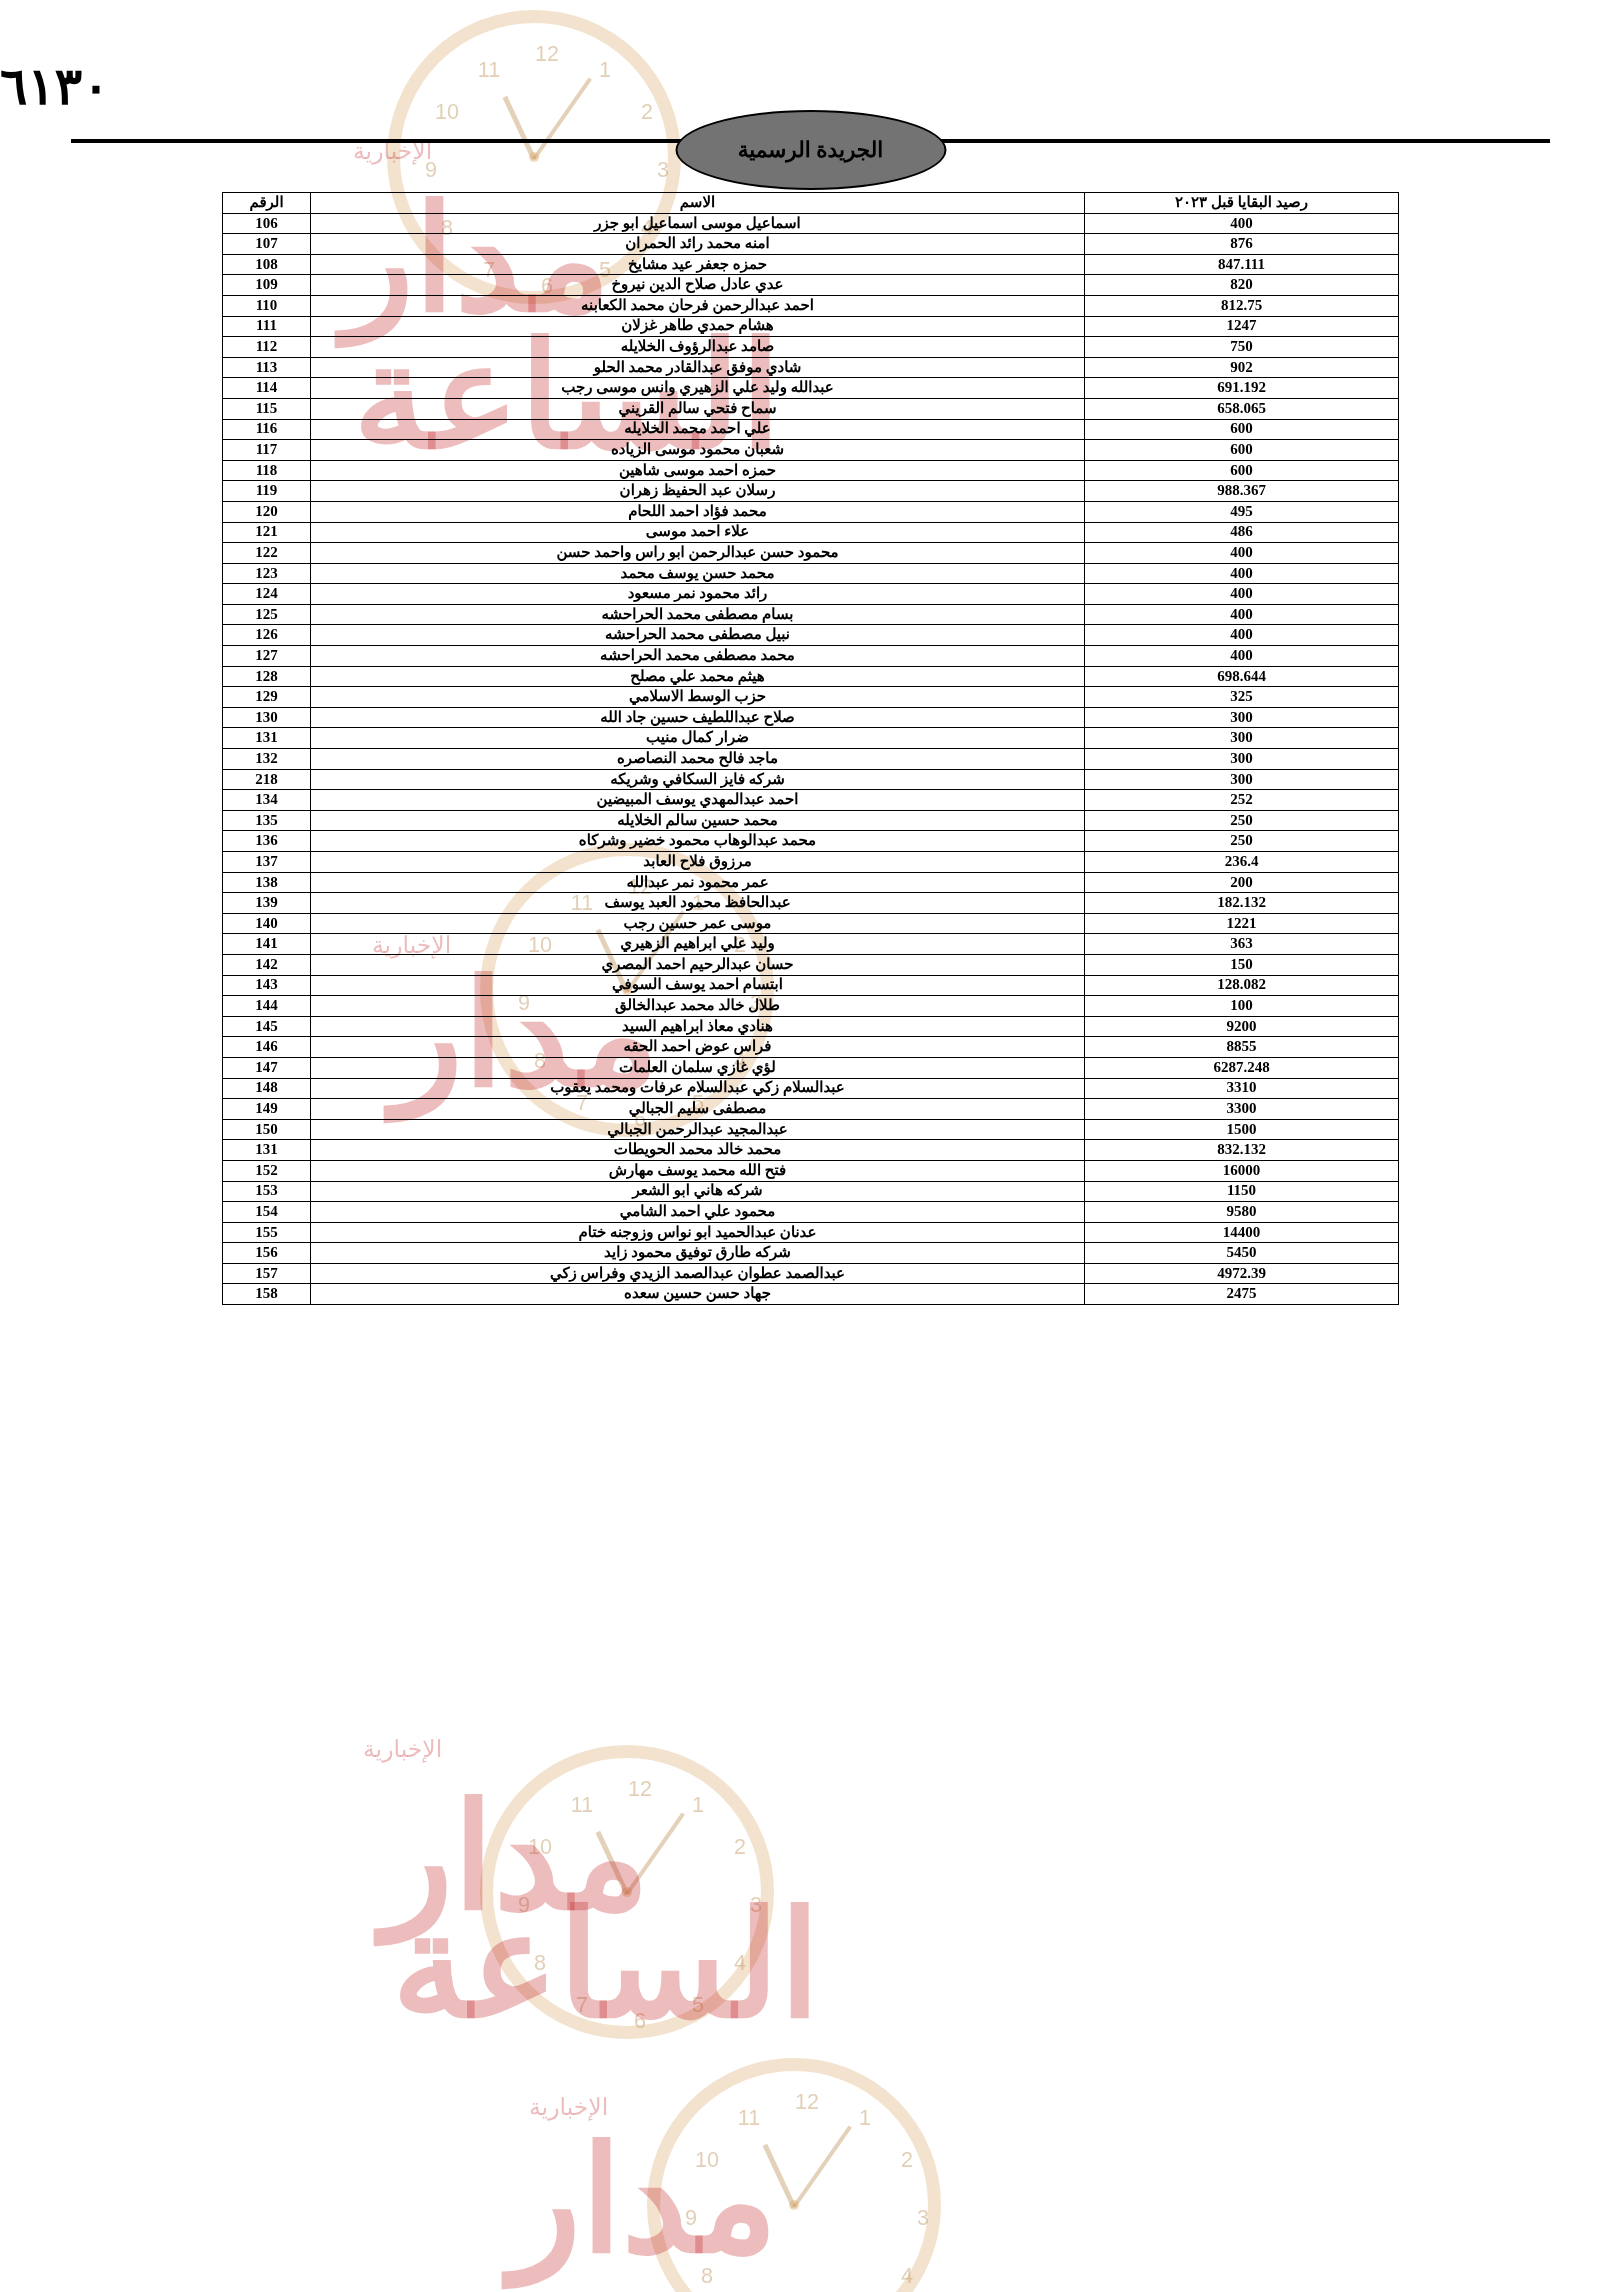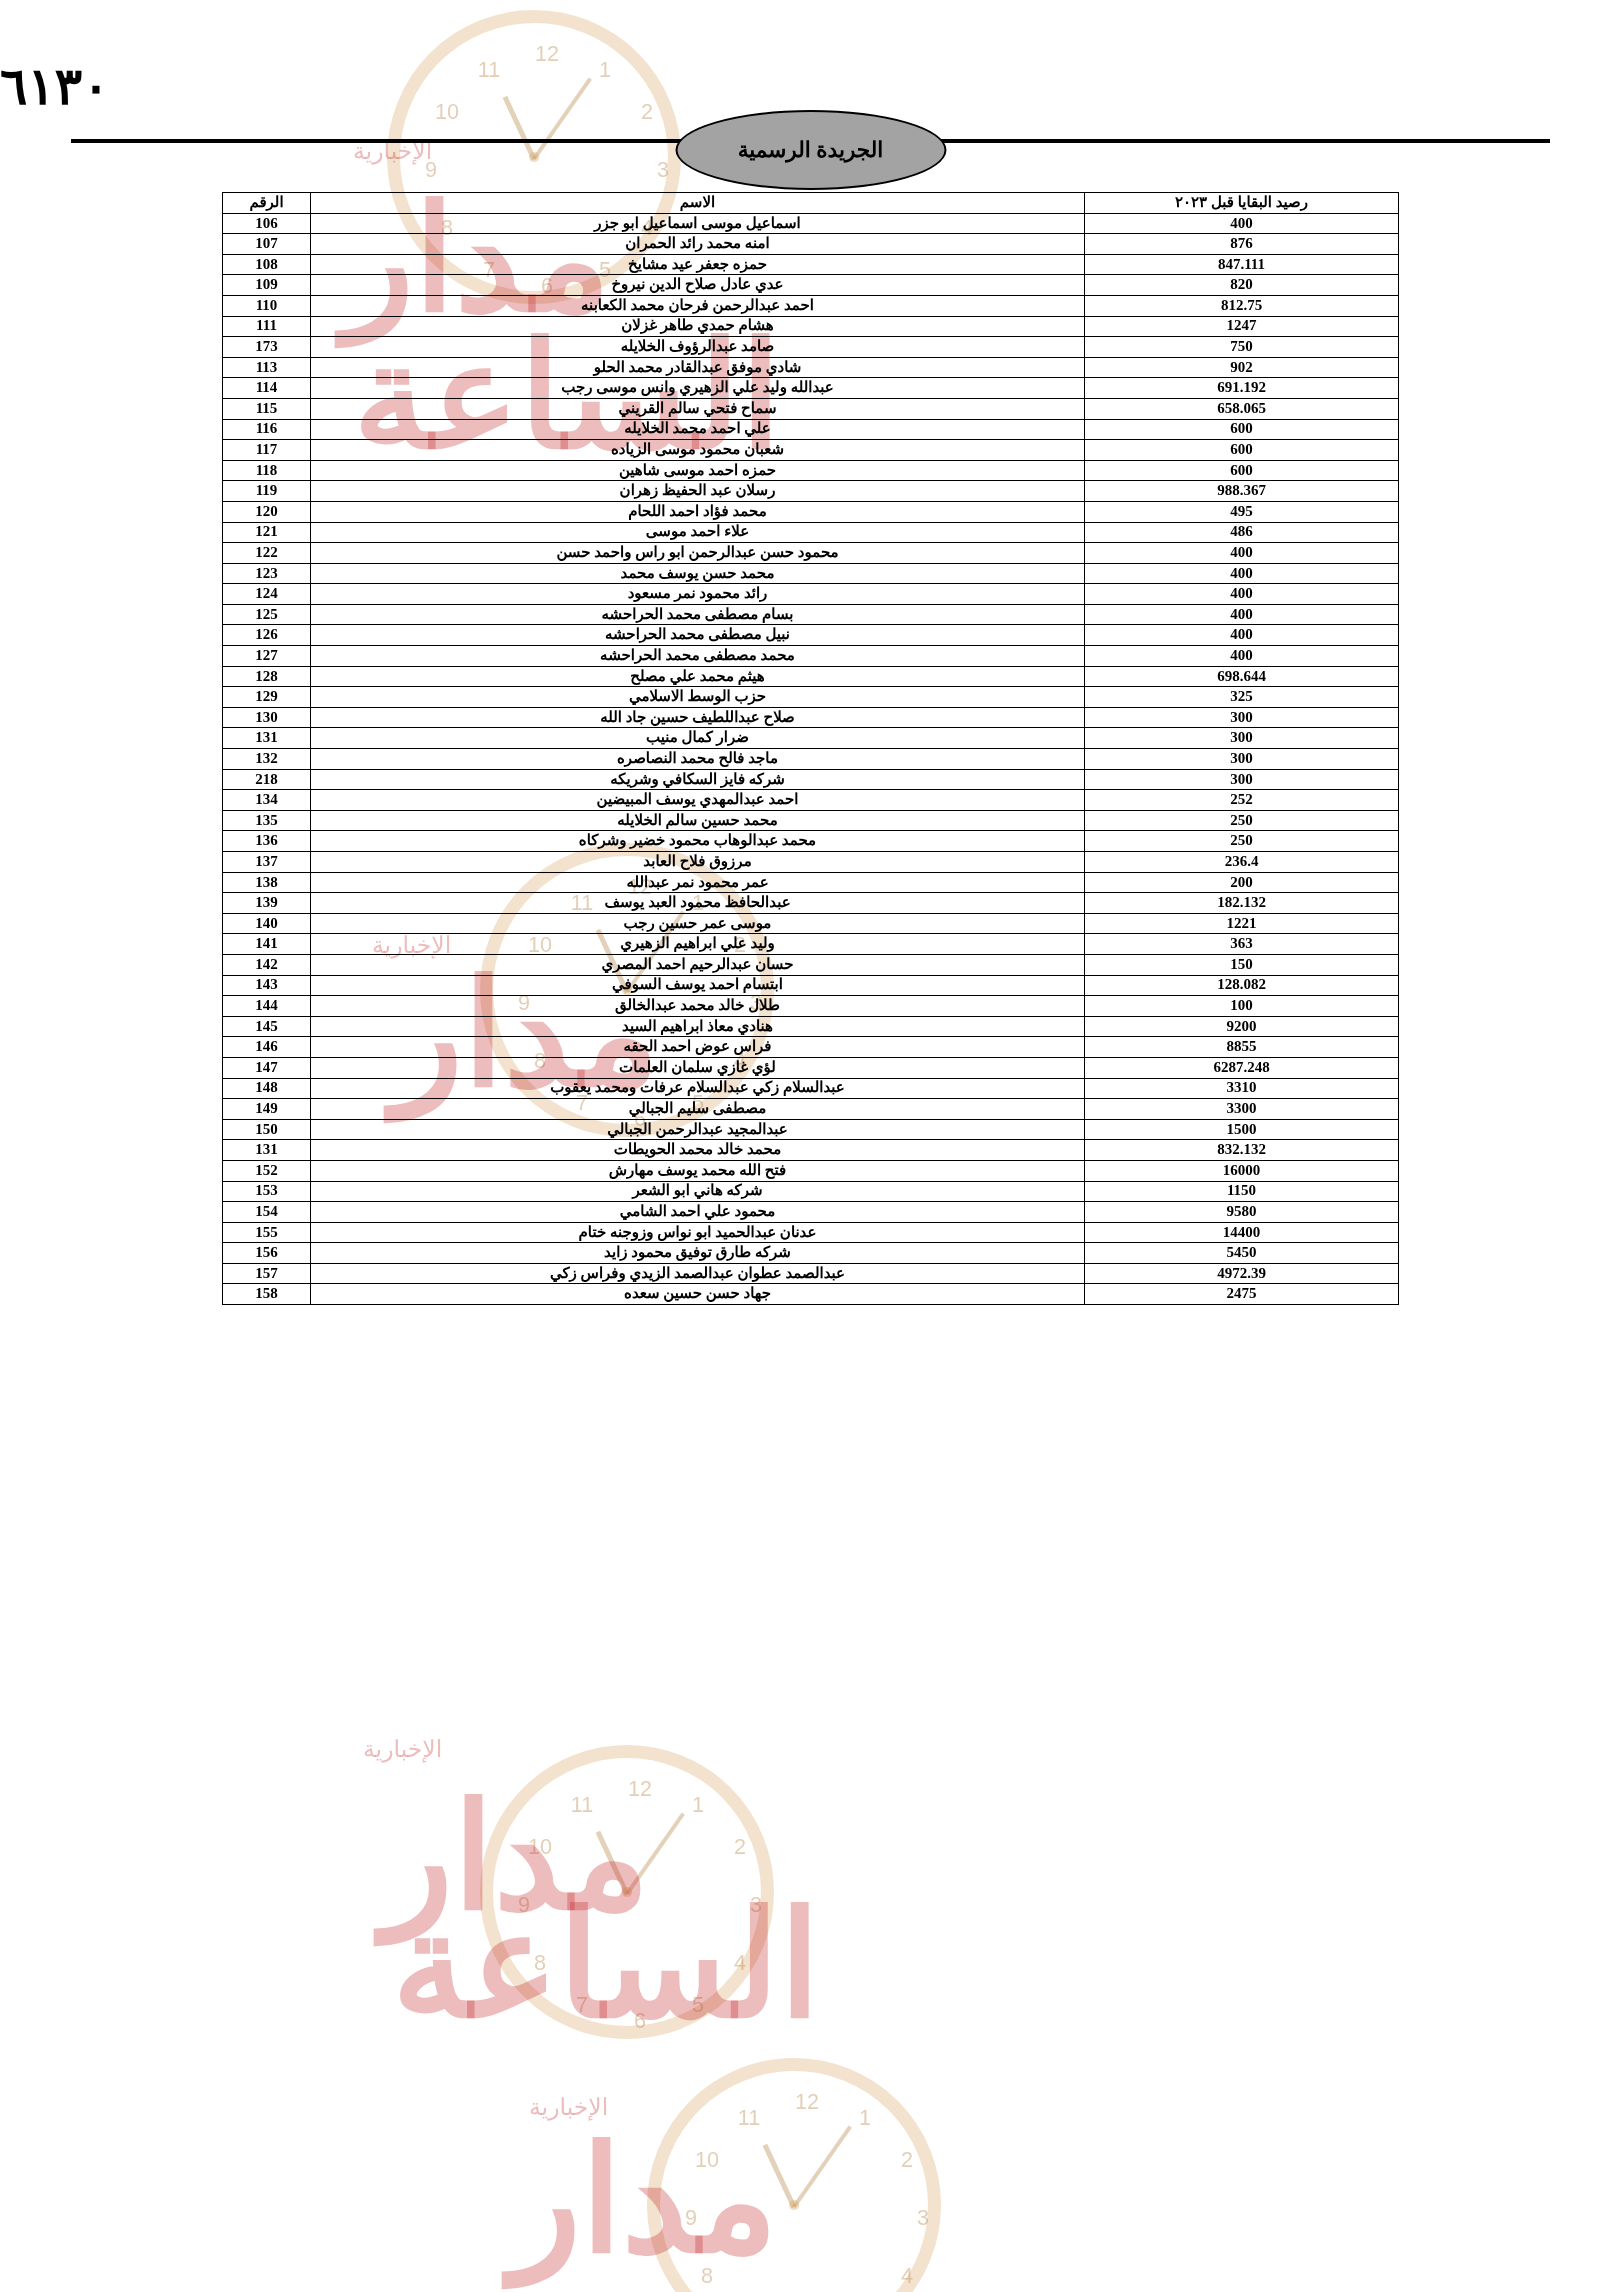--- a/index.html
+++ b/index.html
@@ -91,21 +91,21 @@
   }
   .gazette-badge {
     position: absolute;
     top: 110px;
     left: 50%;
     transform: translateX(-50%);
     width: 267px;
     height: 76px;
     border: 2.9px solid #000;
     border-radius: 50% / 50%;
-    background: #a3a3a3;
+    background: #737373;
     display: flex;
     align-items: center;
     justify-content: center;
     font-size: 21.6px;
     font-weight: bold;
     z-index: 3;
   }
 
   
   .table-wrap {
@@ -304,21 +304,21 @@
           <td class="num">110</td>
         </tr>
         <tr>
           <td class="amount">1247</td>
           <td class="name">هشام حمدي طاهر غزلان</td>
           <td class="num">111</td>
         </tr>
         <tr>
           <td class="amount">750</td>
           <td class="name">صامد عبدالرؤوف الخلايله</td>
-          <td class="num">173</td>
+          <td class="num">112</td>
         </tr>
         <tr>
           <td class="amount">902</td>
           <td class="name">شادي موفق عبدالقادر محمد الحلو</td>
           <td class="num">113</td>
         </tr>
         <tr>
           <td class="amount">691.192</td>
           <td class="name">عبدالله وليد علي الزهيري وانس موسى رجب</td>
           <td class="num">114</td>

